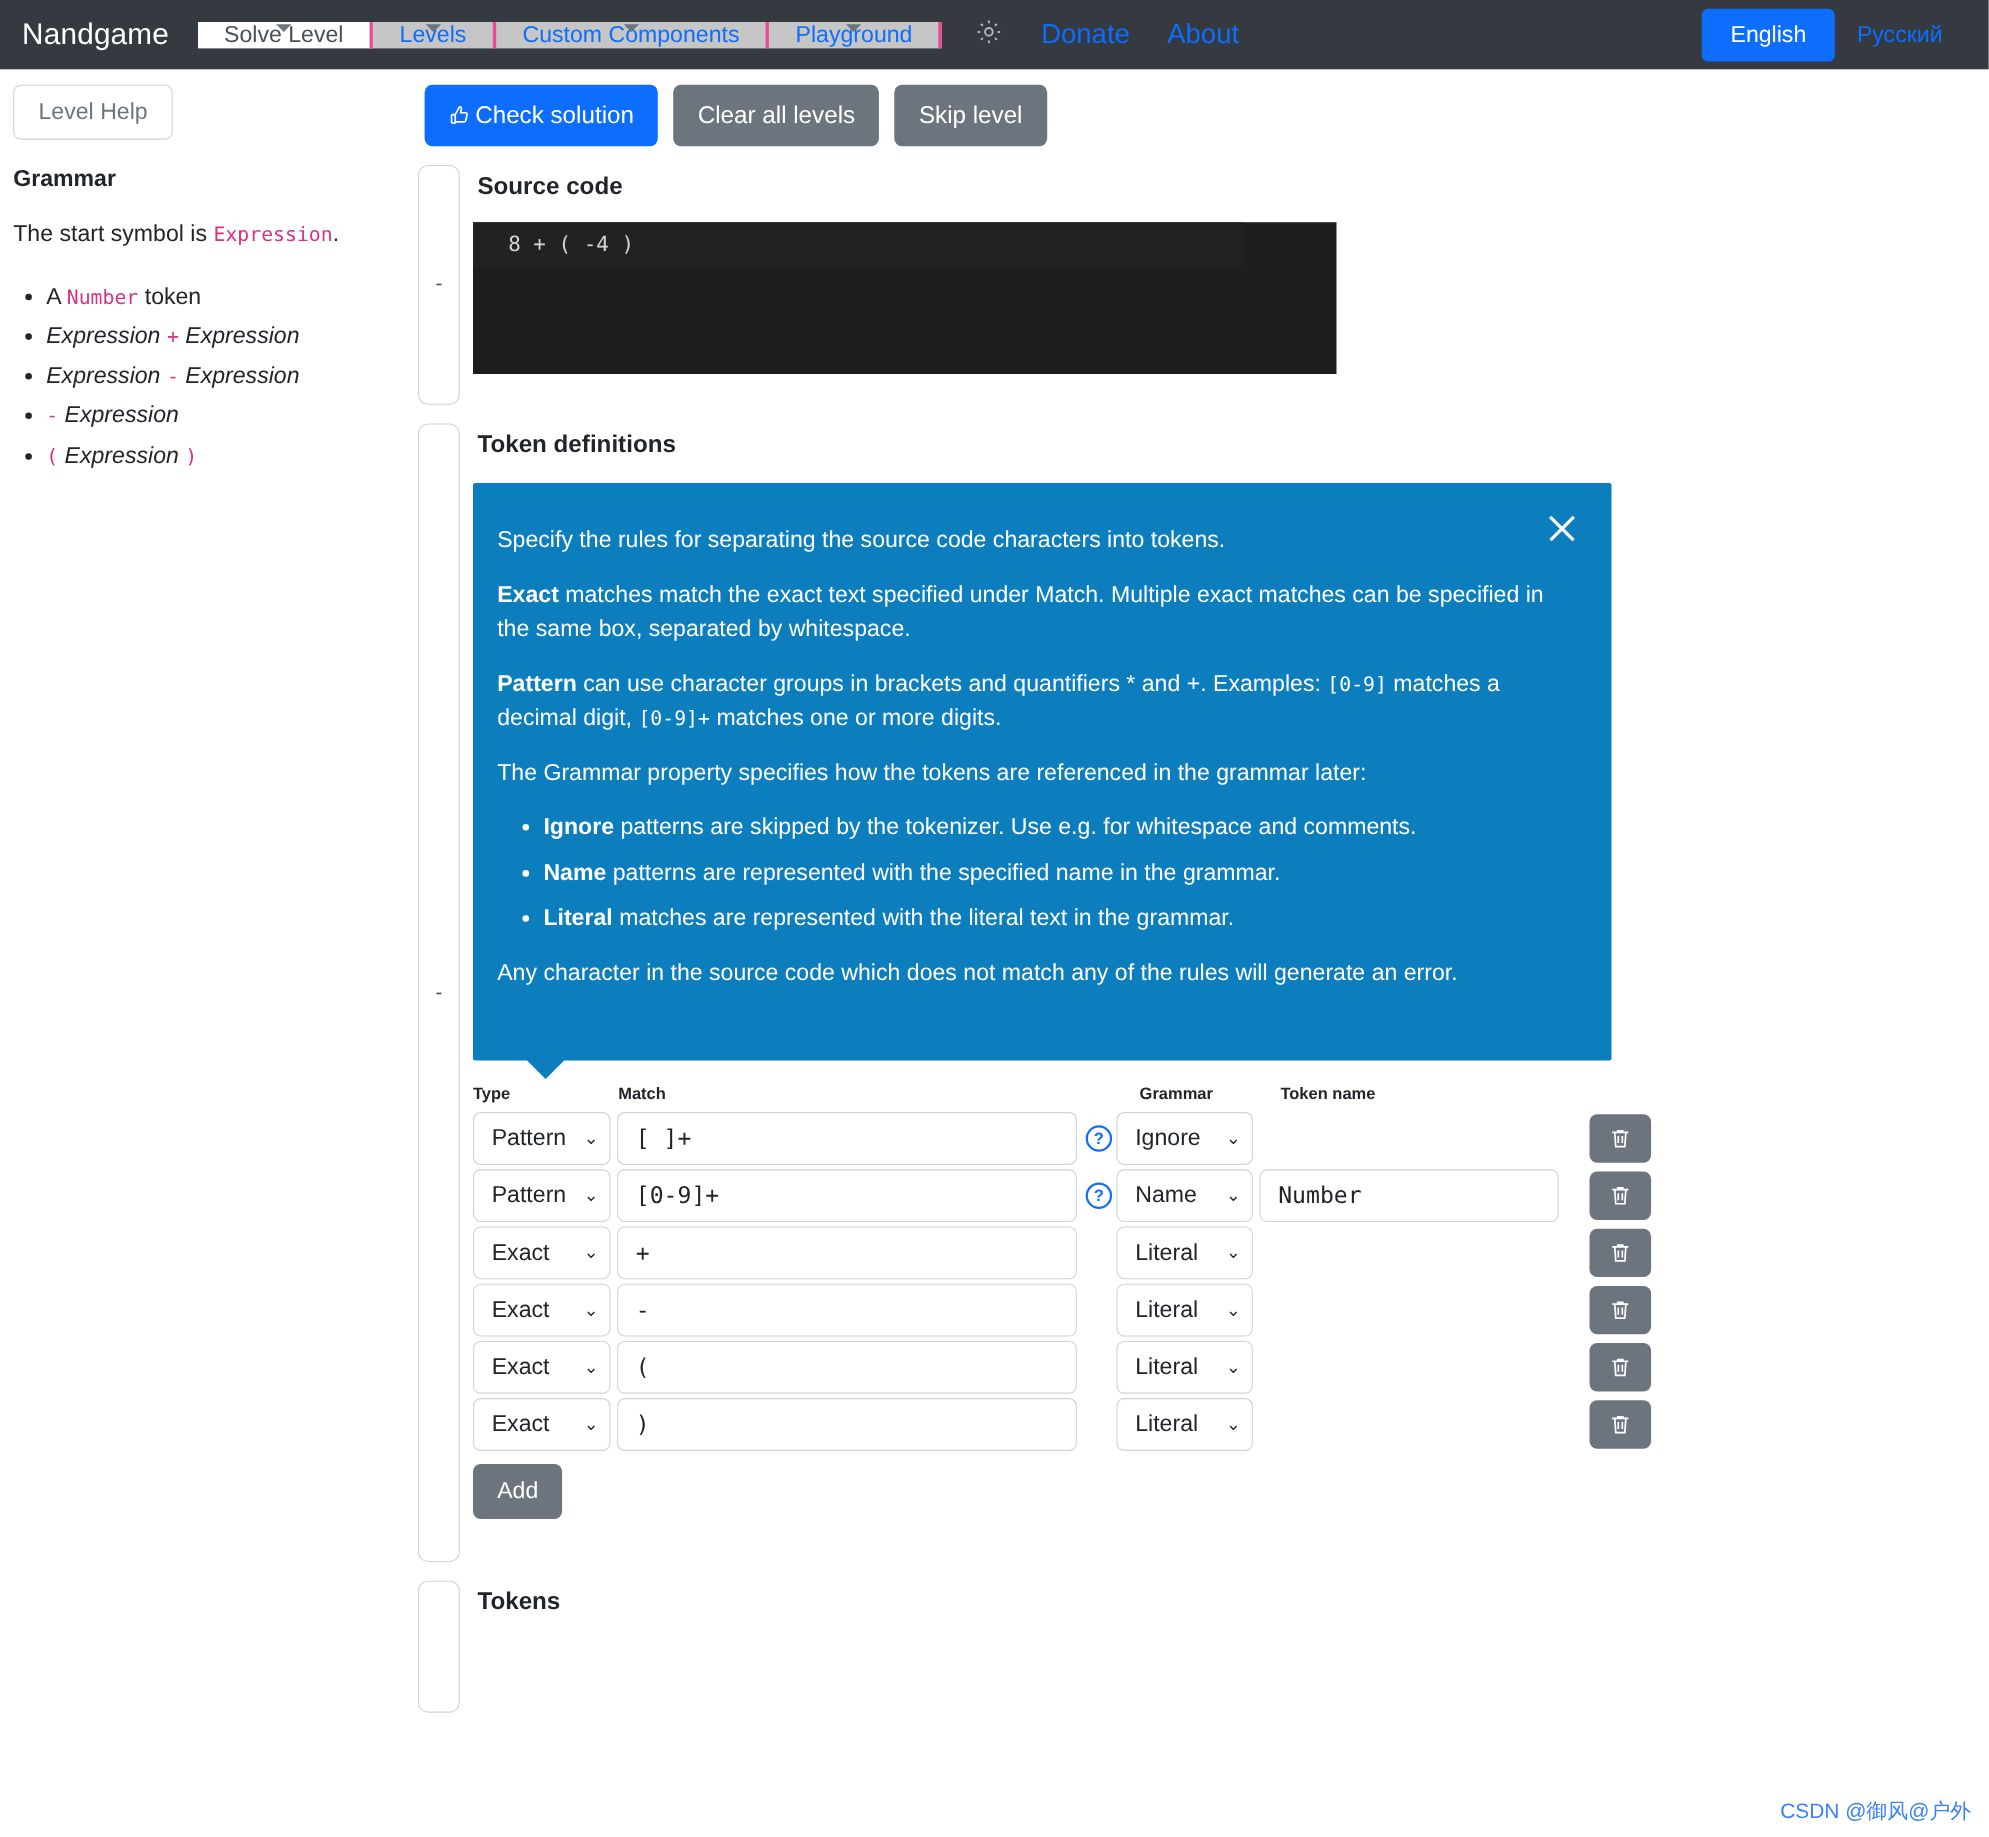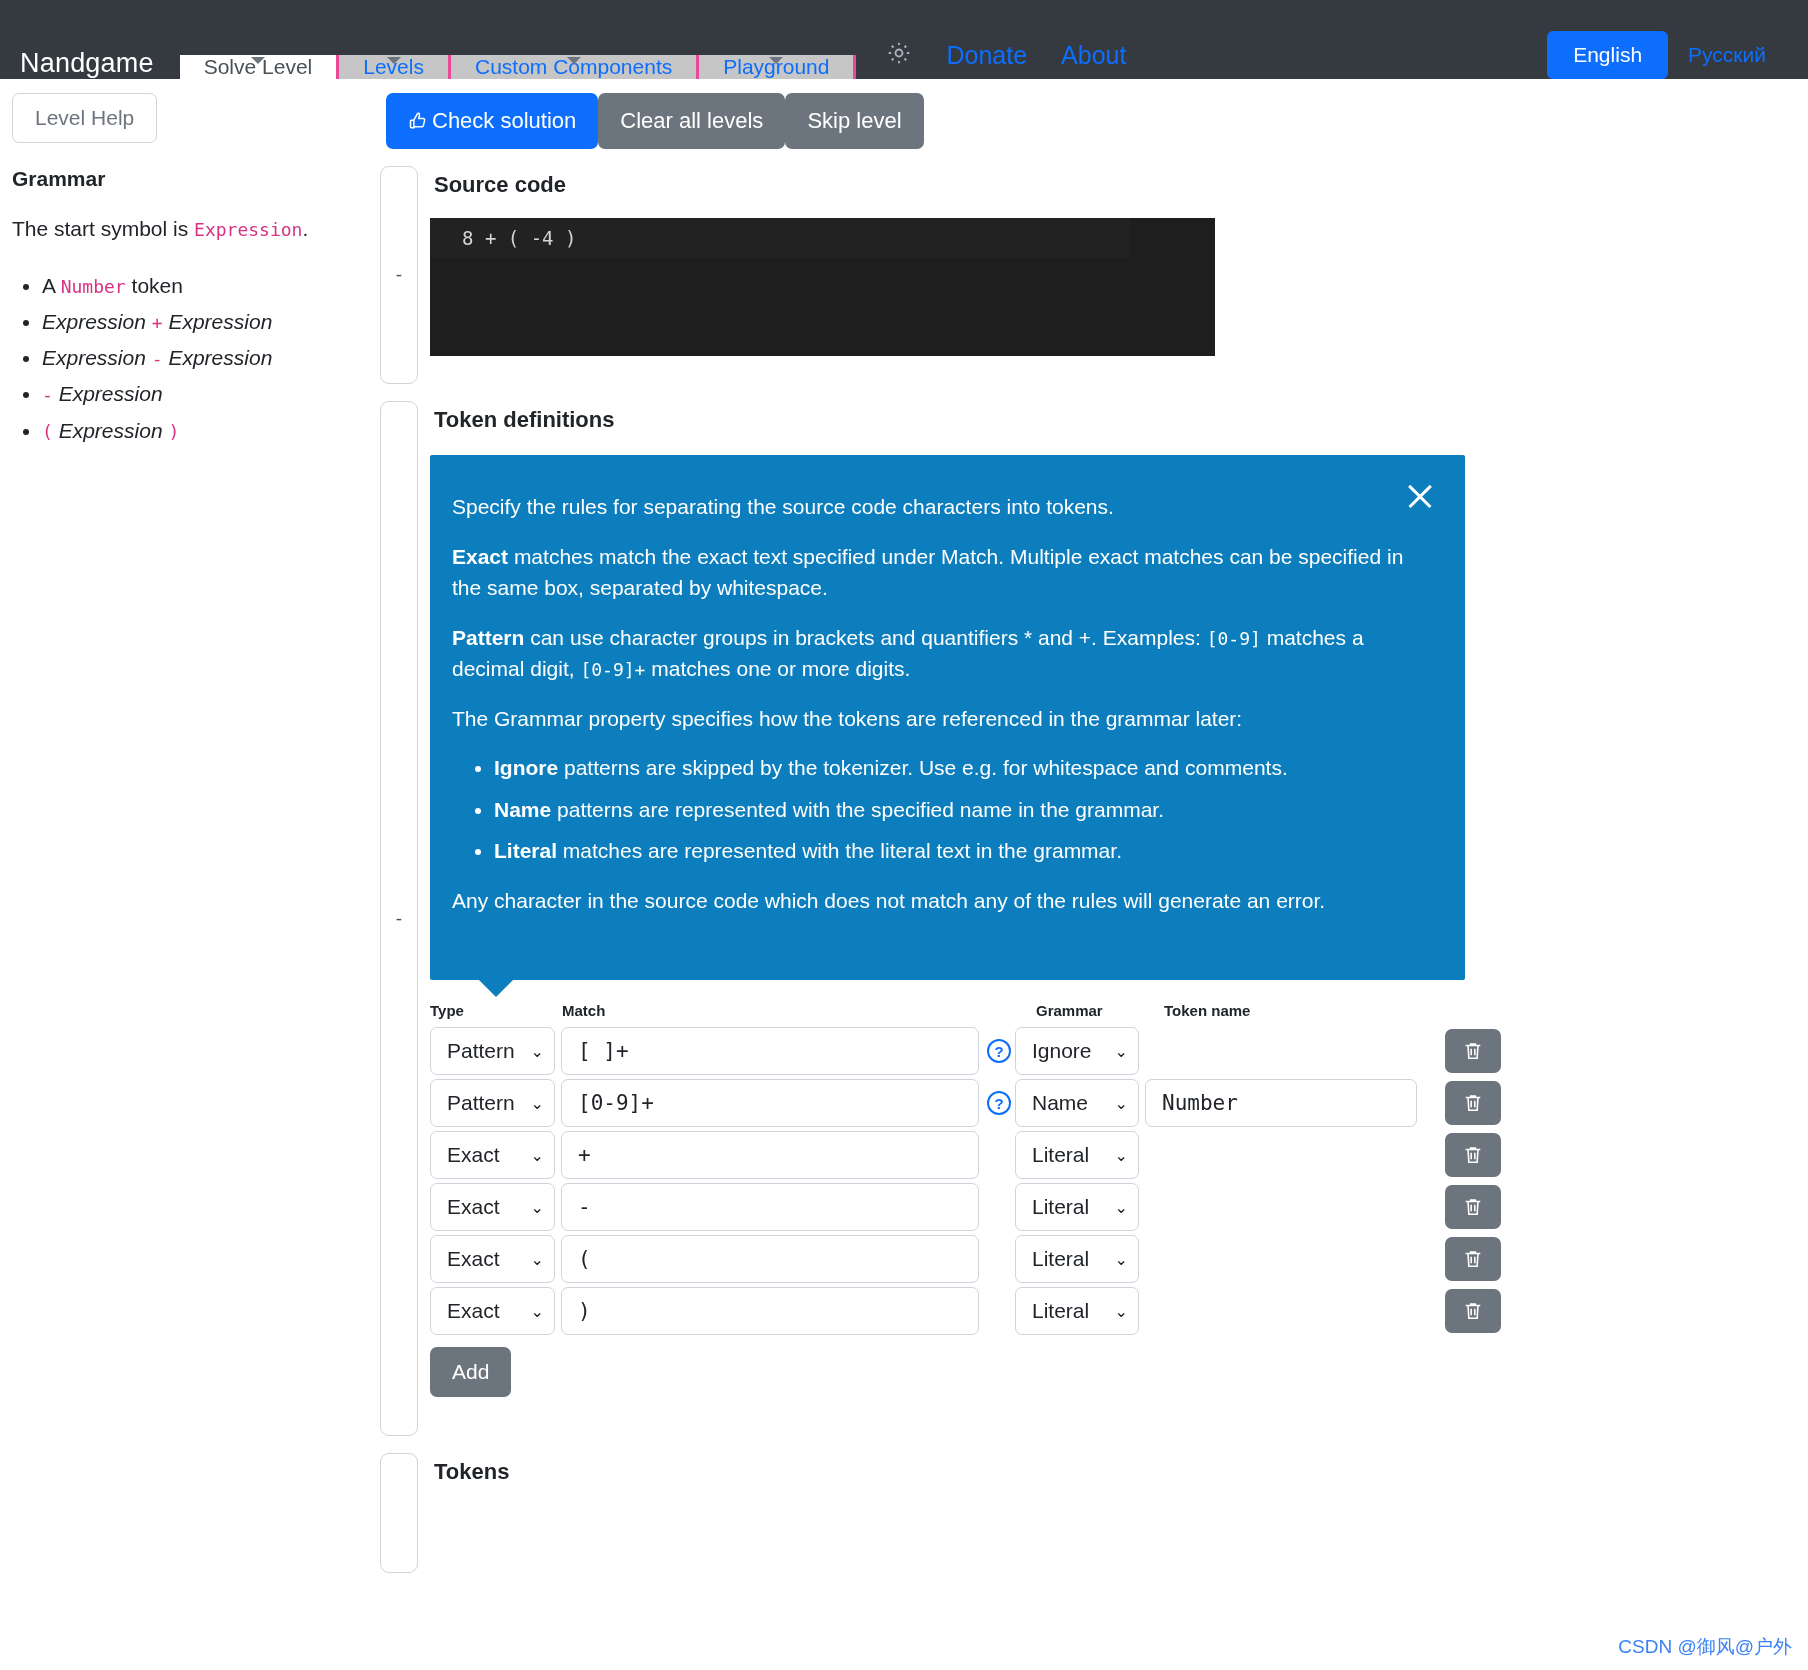--- a/index.html
+++ b/index.html
@@ -8,24 +8,24 @@
     width: 1808px; height: 1670px;
     font-family: "Liberation Sans", sans-serif;
     background: #ffffff;
     color: #212529;
     overflow: hidden;
     position: relative;
   }
 
   
   .navbar {
-    height: 79px;
+    height: 63px;
     background: #343a40;
     display: flex;
-    align-items: flex-end;
+    align-items: center;
     position: relative;
   }
   .brand {
     color: #fff;
     font-size: 27px;
     display: flex; align-items: center;
     padding: 0 26px 0 20px;
     letter-spacing: .2px;
   }
   .nav-tabs { display: flex; align-items: stretch; }
@@ -82,21 +82,21 @@
   }
   .sb-h { font-size: 21px; font-weight: bold; margin: 24px 0 0 0; color:#212529;}
   .sb-p { font-size: 21px; line-height: 1.52; margin: 22px 0 0 0; }
   .code { font-family: "DejaVu Sans Mono", monospace; color:#d63384; font-size:18px; }
   .sb-list { margin: 24px 0 0 0; padding-left: 30px; font-size:21px; line-height:1.58; }
   .sb-list li { margin-bottom: 3px; }
   .ital { font-style: italic; }
 
   
   .main { flex: 1; padding-top: 14px; position:relative; }
-  .toolbar { display:flex; padding-left: 6px; }
+  .toolbar { display:flex; gap:14px; padding-left: 6px; }
   .btn {
     font-size: 22px; border:none; border-radius:7px;
     padding: 15px 22px; cursor:pointer; color:#fff;
     font-family:"Liberation Sans", sans-serif;
   }
   .btn-primary { background:#0d6efd; }
   .btn-sec { background:#6c757d; }
   .thumb { display:inline-block; margin-right:4px; }
 
   .panel-row { display:flex; align-items:stretch; margin-top: 17px; }

